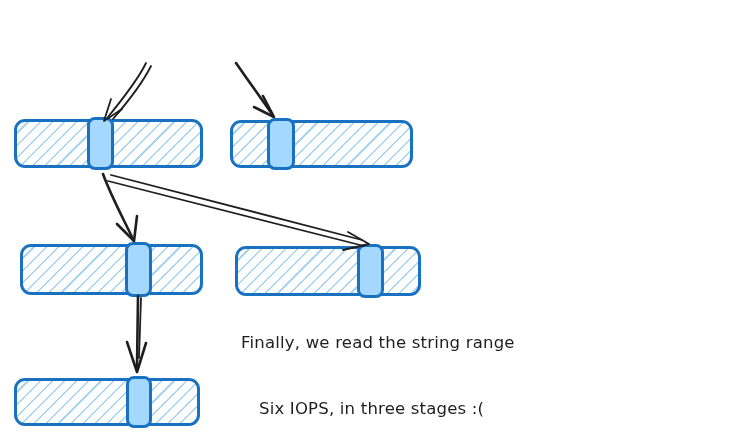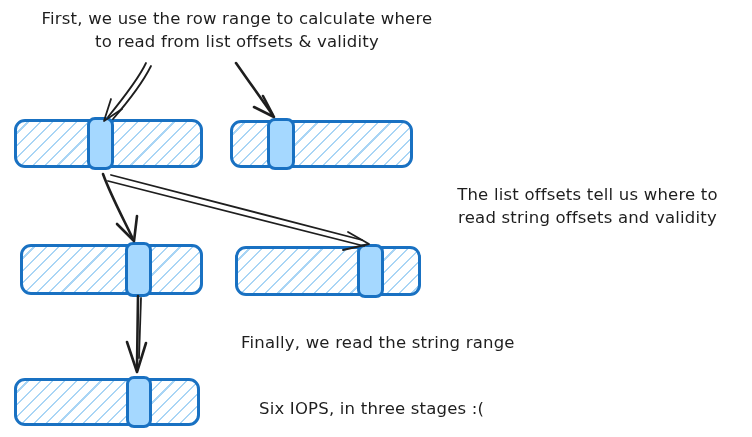--- a/index.html
+++ b/index.html
@@ -59,25 +59,21 @@
     stroke-linejoin: round;
   }
   .w2 { stroke-width: 1.8; }
   .w3 { stroke-width: 2.6; }
 </style>
 </head>
 <body>
 
 <div id="stage">
 
-  <div class="note centered" style="left:2px; top:7px; width:470px;">First, we use the row range to calculate where
-to read from list offsets &amp; validity</div>
 
-  <div class="note centered" style="left:423px; top:183px; width:329px;">The list offsets tell us where to
-read string offsets and validity</div>
 
   <div class="note" style="left:241px; top:331px; width:300px;">Finally, we read the string range</div>
 
   <div class="note" style="left:238px; top:397px; width:280px;margin-left:21px;">Six IOPS, in three stages :(</div>
 
   <div class="bar" style="left:14px; top:119px; width:189px; height:49px;">
     <div class="segment" style="left:70px; width:27px;"></div>
   </div>
 
   <div class="bar" style="left:230px; top:120px; width:183px; height:48px;">

